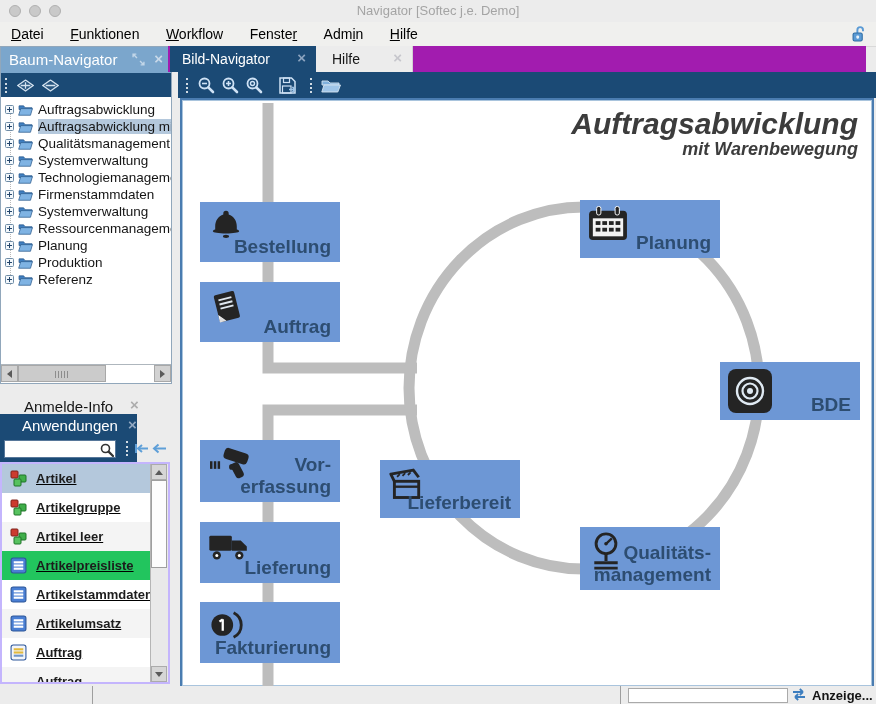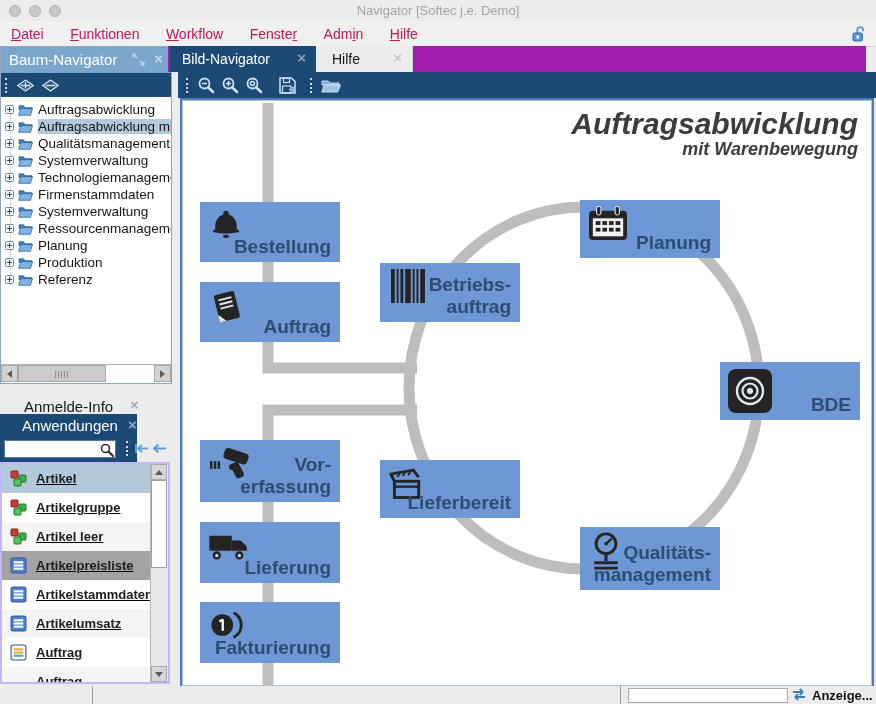--- a/index.html
+++ b/index.html
@@ -5,21 +5,21 @@
   html,body{margin:0;padding:0;background:#888;}
   .app{position:relative;width:876px;height:704px;background:#ececec;font-family:"Liberation Sans",sans-serif;overflow:hidden;}
 
   
   .titlebar{position:absolute;left:0;top:0;width:876px;height:22px;background:#ececec;border-bottom:1px solid #d4d4d4;}
   .tl{position:absolute;top:5px;width:12px;height:12px;border-radius:50%;background:#c9c9c9;border:1px solid #b0b0b0;box-sizing:border-box;}
   .win-title{position:absolute;left:0;right:0;top:3px;text-align:center;font-size:13px;color:#a4a4a4;}
 
   
   .menubar{position:absolute;left:0;top:22px;width:876px;height:24px;background:#f0f0ee;border-bottom:1px solid #d9d9d9;}
-  .menu-item{display:inline-block;padding:4px 11px 0 11px;font-size:14px;color:#be185d;cursor:default;}
+  .menu-item{display:inline-block;padding:4px 11px 0 11px;font-size:14px;color:#000000;cursor:default;}
   .menu-item u{text-decoration:underline;}
   .lockwrap{position:absolute;right:10px;top:3px;width:14px;height:18px;}
 
   
   .baum-panel{position:absolute;left:0;top:46px;width:172px;height:338px;background:#fff;border:1px solid #91a7bb;box-sizing:border-box;}
   .baum-header{position:absolute;left:0;top:0;width:100%;height:26px;background:#7ba6cc;}
   .baum-title{position:absolute;left:8px;top:4px;color:#fff;font-size:15px;}
   .hdr-ico{position:absolute;top:6px;width:13px;height:13px;}
   .hdr-x{position:absolute;top:3px;font-size:15px;font-weight:bold;color:#c9d9e9;line-height:18px;}
   .baum-toolbar{position:absolute;left:0;top:26px;width:100%;height:24px;background:#1b4a75;display:flex;align-items:center;}
@@ -468,21 +468,21 @@
             <use href="#sym-cubes"></use>
           </svg>
           <span class="llabel">Artikelgruppe</span>
         </div>
       <div class="lrow" style="background:#f4f4f4">
           <svg class="licon" viewBox="0 0 17 17">
             <use href="#sym-cubes"></use>
           </svg>
           <span class="llabel">Artikel leer</span>
         </div>
-      <div class="lrow" style="background:#a3a3a3">
+      <div class="lrow" style="background:#22c55e">
           <svg class="licon" viewBox="0 0 16 16">
             <use href="#sym-list-blue"></use>
           </svg>
           <span class="llabel">Artikelpreisliste</span>
         </div>
       <div class="lrow" style="background:#ffffff">
           <svg class="licon" viewBox="0 0 16 16">
             <use href="#sym-list-blue"></use>
           </svg>
           <span class="llabel">Artikelstammdaten</span>
@@ -573,27 +573,20 @@
           <use href="#sym-bell"></use>
         </svg>
       <span class="blabel">Bestellung</span>
     </div>
     <div class="dbox" style="left:18px;top:182px;height:60px">
       <svg class="bicon" width="38" height="38" viewBox="0 0 40 40">
           <use href="#sym-document"></use>
         </svg>
       <span class="blabel">Auftrag</span>
     </div>
-    <div class="dbox" style="left:198px;top:163px;height:59px">
-      <svg class="bicon" width="40" height="34" viewBox="0 0 40 36">
-          <use href="#sym-barcode"></use>
-        </svg>
-      <span class="blabel">Betriebs-
-auftrag</span>
-    </div>
     <div class="dbox" style="left:398px;top:100px;height:58px">
       <svg class="bicon" width="40" height="36" viewBox="0 0 42 38">
           <use href="#sym-calendar"></use>
         </svg>
       <span class="blabel">Planung</span>
     </div>
     <div class="dbox" style="left:538px;top:262px;height:58px">
       <svg class="bicon" width="44" height="44" viewBox="0 0 44 44" style="top:7px">
           <use href="#sym-target"></use>
         </svg>

